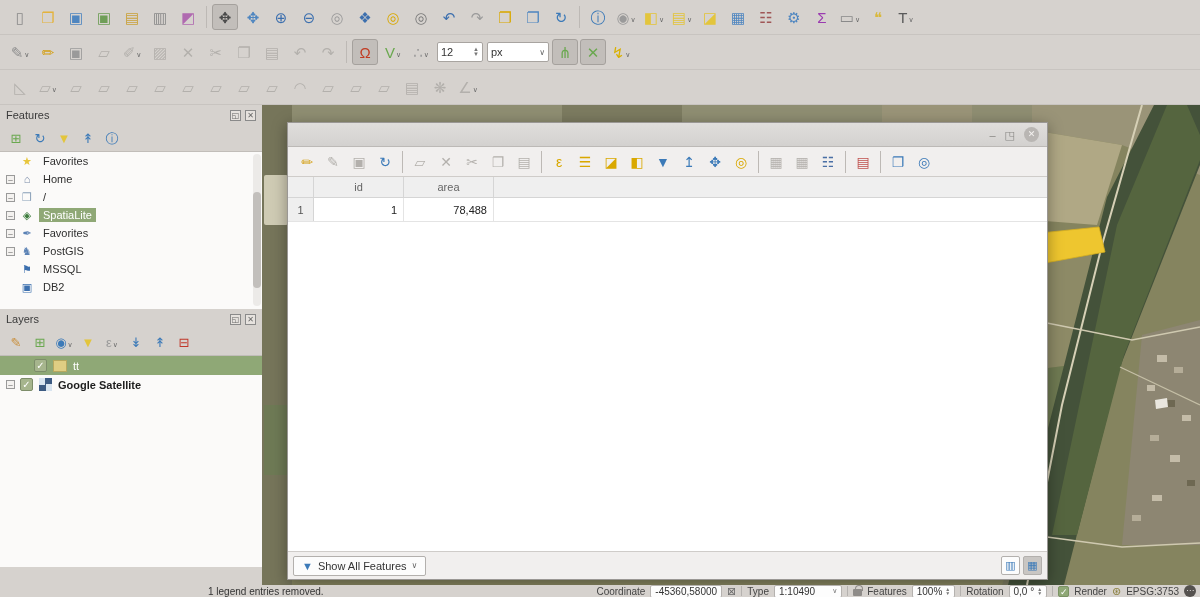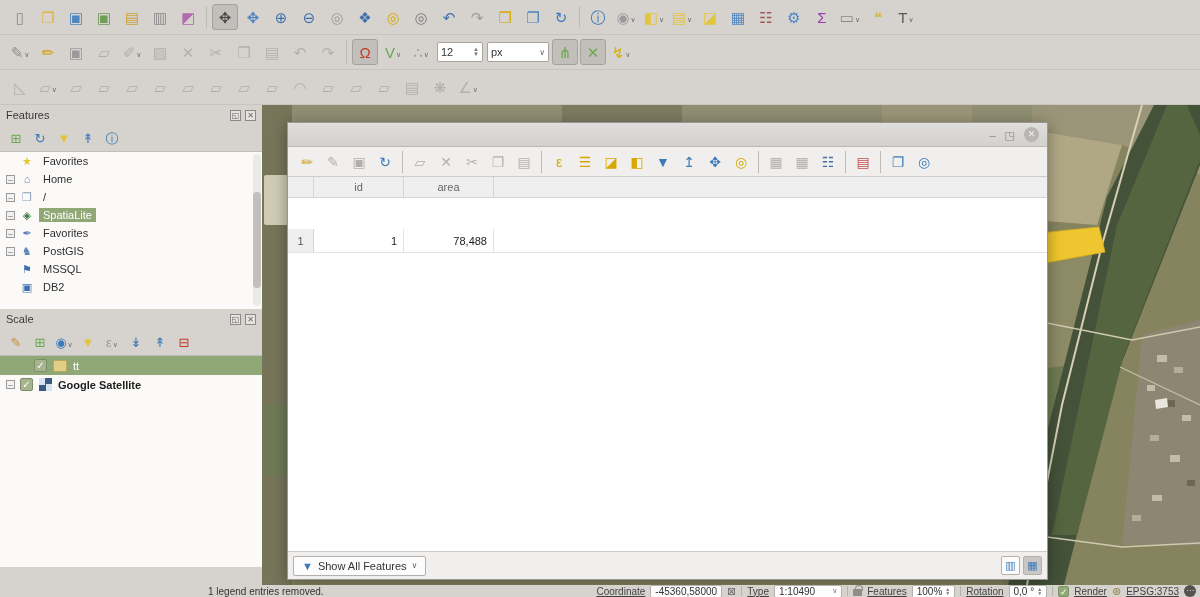--- a/index.html
+++ b/index.html
@@ -67,21 +67,21 @@
     align-items:center; position:relative; border-bottom:1px solid #bcb9b6; }
   .dlg-title-text { flex:1; text-align:center; font-weight:bold; color:#5a5856; font-size:11px; }
   .dlg-btns { position:absolute; right:8px; top:4px; display:flex; gap:9px; align-items:center; }
   .dlg-min, .dlg-restore { color:#8a8885; font-size:11px; line-height:14px; }
   .dlg-close { width:15px; height:15px; border-radius:50%; background:#b9b6b3; color:#f4f2f0;
     font-size:9px; line-height:15px; text-align:center; }
   .dlg-toolbar { height:30px; display:flex; align-items:center; padding-left:6px;
     border-bottom:1px solid #cfccc9; background:#f1efee; }
   .dlg-toolbar .tbtn { width:24px; height:24px; }
   .dlg-toolbar .tbtn .glyph { font-size:14px; }
-  .at-wrap { flex:1; background:#fff; overflow:hidden; display:flex; flex-direction:column;gap:31px; }
+  .at-wrap { flex:1; background:#fff; overflow:hidden; display:flex; flex-direction:column; }
   .at-header { display:flex; height:21px; background:#efefef; border-bottom:1px solid #d5d5d5; }
   .at-corner { width:26px; background:#efefef; border-right:1px solid #d5d5d5; }
   .at-hcell { width:90px; border-right:1px solid #d5d5d5; text-align:center; line-height:21px;
     color:#666; font-size:11px; }
   .at-row { display:flex; height:24px; border-bottom:1px solid #e4e4e4; }
   .at-rowhdr { width:26px; background:#efefef; border-right:1px solid #d5d5d5; text-align:center;
     line-height:24px; color:#555; font-size:11px; }
   .at-cell { width:90px; border-right:1px solid #e4e4e4; text-align:right; line-height:24px;
     padding-right:6px; color:#222; font-size:11px; }
   .dlg-bottom { height:28px; background:#f1efee; border-top:1px solid #cfccc9; display:flex;
@@ -102,21 +102,21 @@
     border:1px solid #b5b2af; border-radius:3px; display:flex; align-items:center; padding:0 5px;
     color:#9a9a9a; gap:5px; font-size:11px; }
   .mag-ico { width:8px; height:8px; border:1.5px solid #8a8a8a; border-radius:50%; position:relative; flex:0 0 auto;}
   .mag-ico::after { content:""; position:absolute; width:4px; height:1.5px; background:#8a8a8a;
     right:-3px; bottom:-1px; transform:rotate(45deg); }
   .sb-msg { margin-left:208px; color:#333; }
   .sb-right { margin-left:auto; display:flex; align-items:center; gap:5px; padding-right:4px; }
   .sb-sep { width:1px; height:10px; background:#b5b2af; }
   .sb-box { background:#fdfdfd; border:1px solid #b5b2af; border-radius:2px; height:13px;
     display:flex; align-items:center; padding:0 4px; gap:3px; color:#333; }
-  .sb-label { color:#444;text-decoration:underline; }
+  .sb-label { color:#444; }
   .sb-spin { font-size:5px; color:#777; line-height:4px; display:flex; flex-direction:column; }
   .sb-chk { width:11px; height:11px; background:#8fa876; border:1px solid #7a9263; border-radius:2px;
     color:#fff; font-size:9px; line-height:10px; text-align:center; }
   .sb-ico { font-size:11px; color:#6a6a6a; line-height:1; }
   .log-circle { width:12px; height:12px; border-radius:50%; background:#55524f; color:#e8e6e4;
     font-size:8px; line-height:11px; text-align:center; }
   .lock-ico { width:9px; height:7px; background:#8f8c89; border-radius:1px; position:relative; margin-top:3px;}
   .lock-ico::before { content:""; position:absolute; top:-4px; left:1.5px; width:6px; height:5px;
     border:1.5px solid #8f8c89; border-bottom:none; border-radius:4px 4px 0 0; }
 </style>
@@ -467,21 +467,21 @@
           <span class="tlabel">MSSQL</span>
         </div>
         <div class="tree-item">
           <span class="exp none"></span>
           <span class="ticon" style="color: rgb(60, 111, 174);">▣</span>
           <span class="tlabel">DB2</span>
         </div>
       </div>
 
     <div class="panel-title">
-      <span>Scale</span>
+      <span>Layers</span>
       <span class="ptitle-btns">
         <span class="pbtn">◱</span>
         <span class="pbtn">✕</span>
       </span>
     </div>
     <div class="panel-tools">
         <div class="tbtn">
           <span class="glyph" style="color: rgb(201, 143, 60);">✎</span>
         </div>
         <div class="tbtn">

